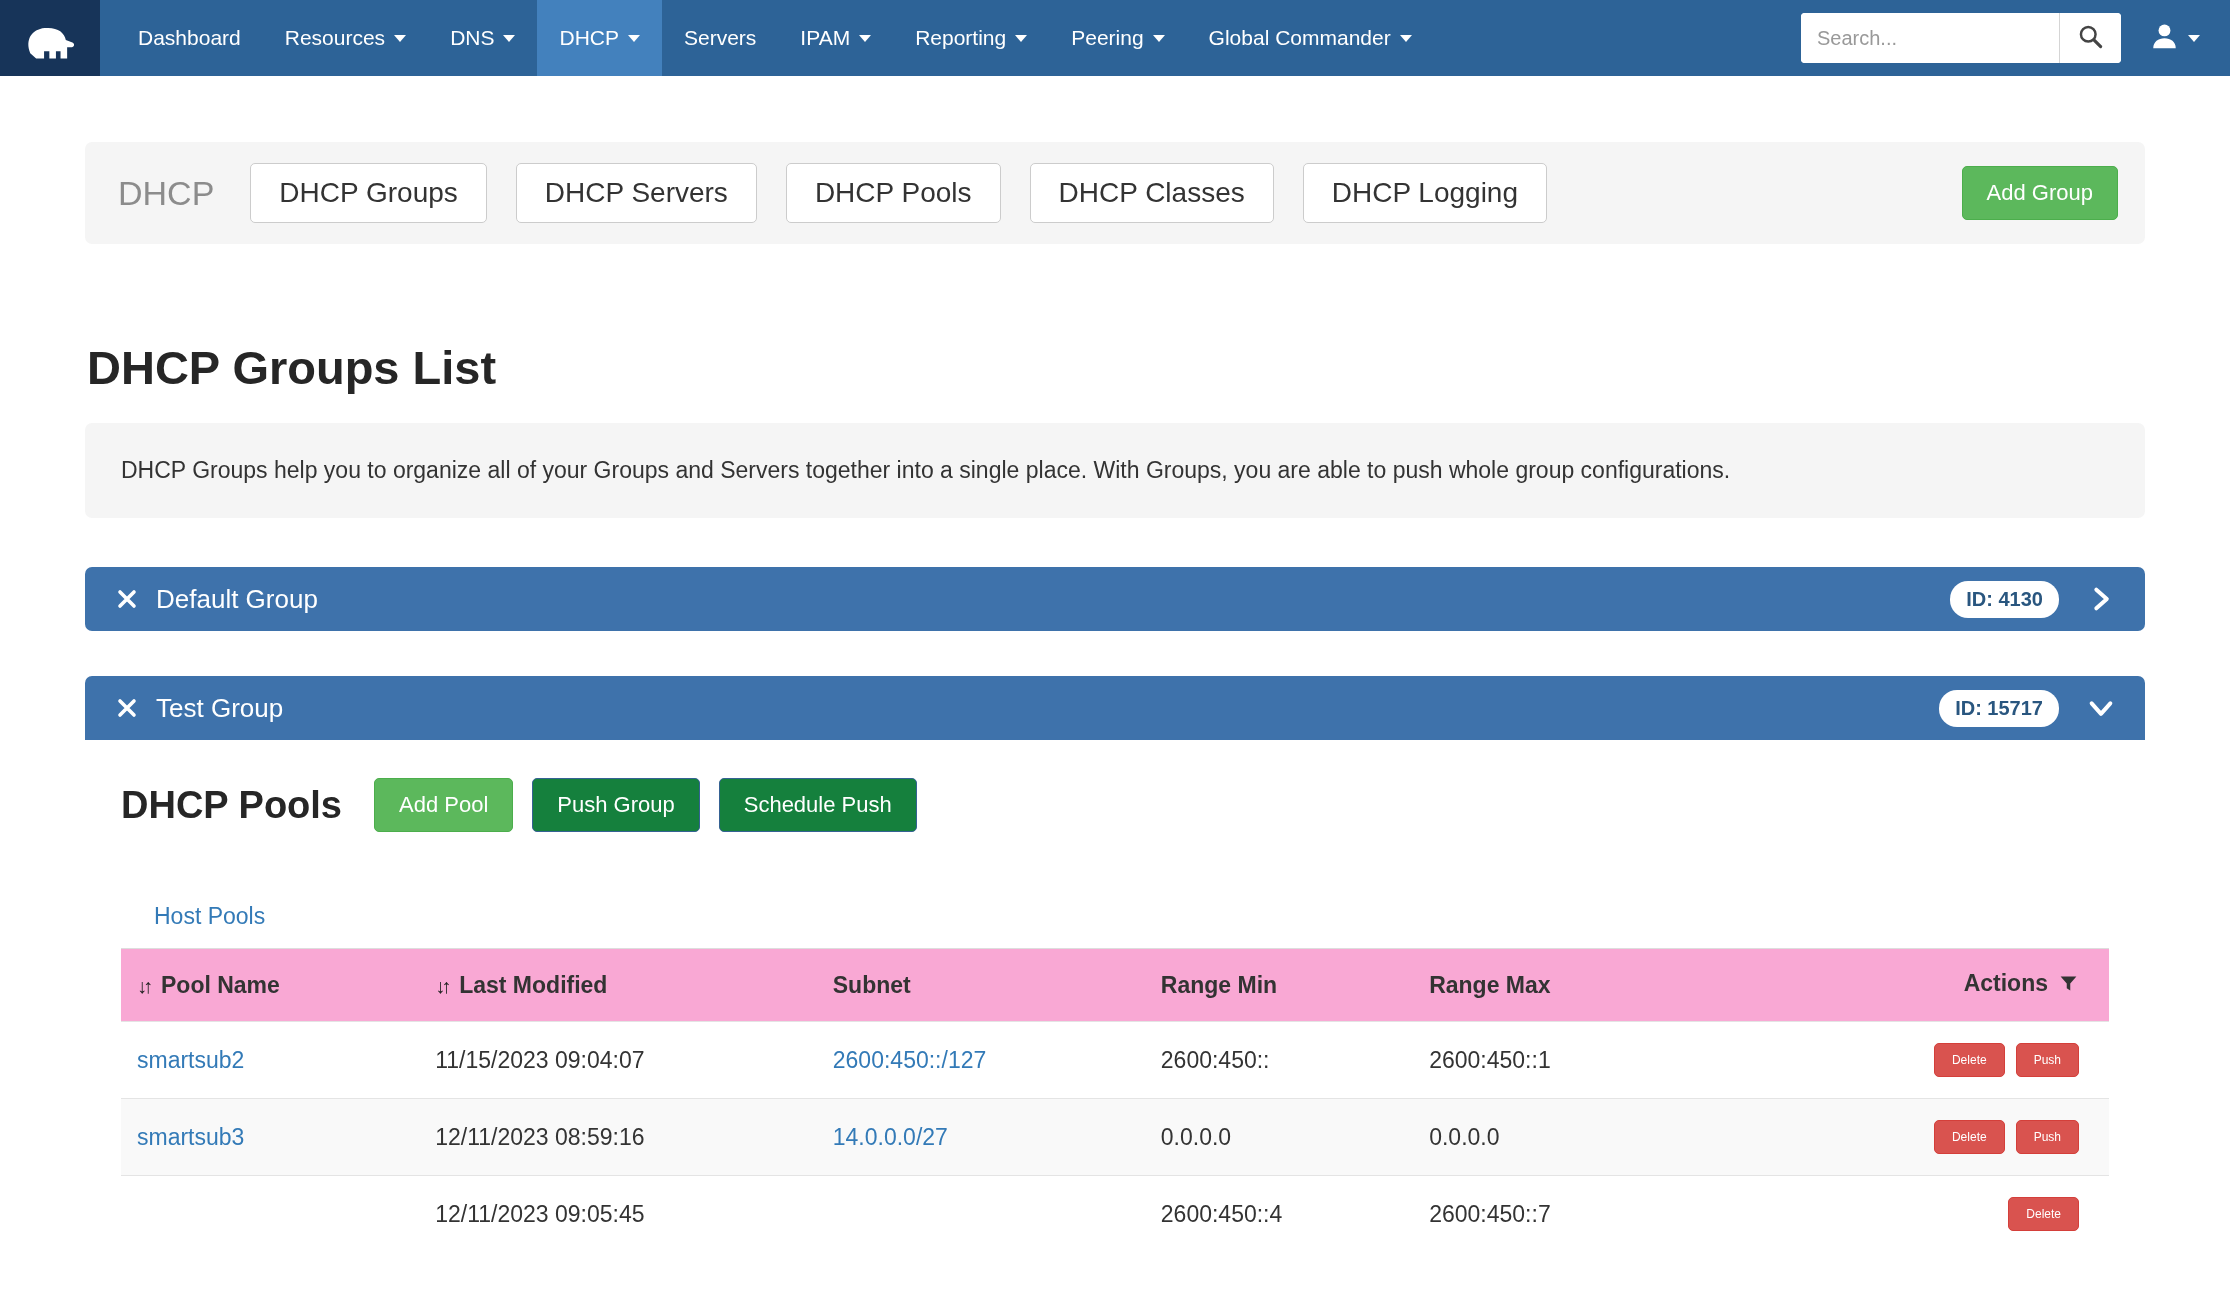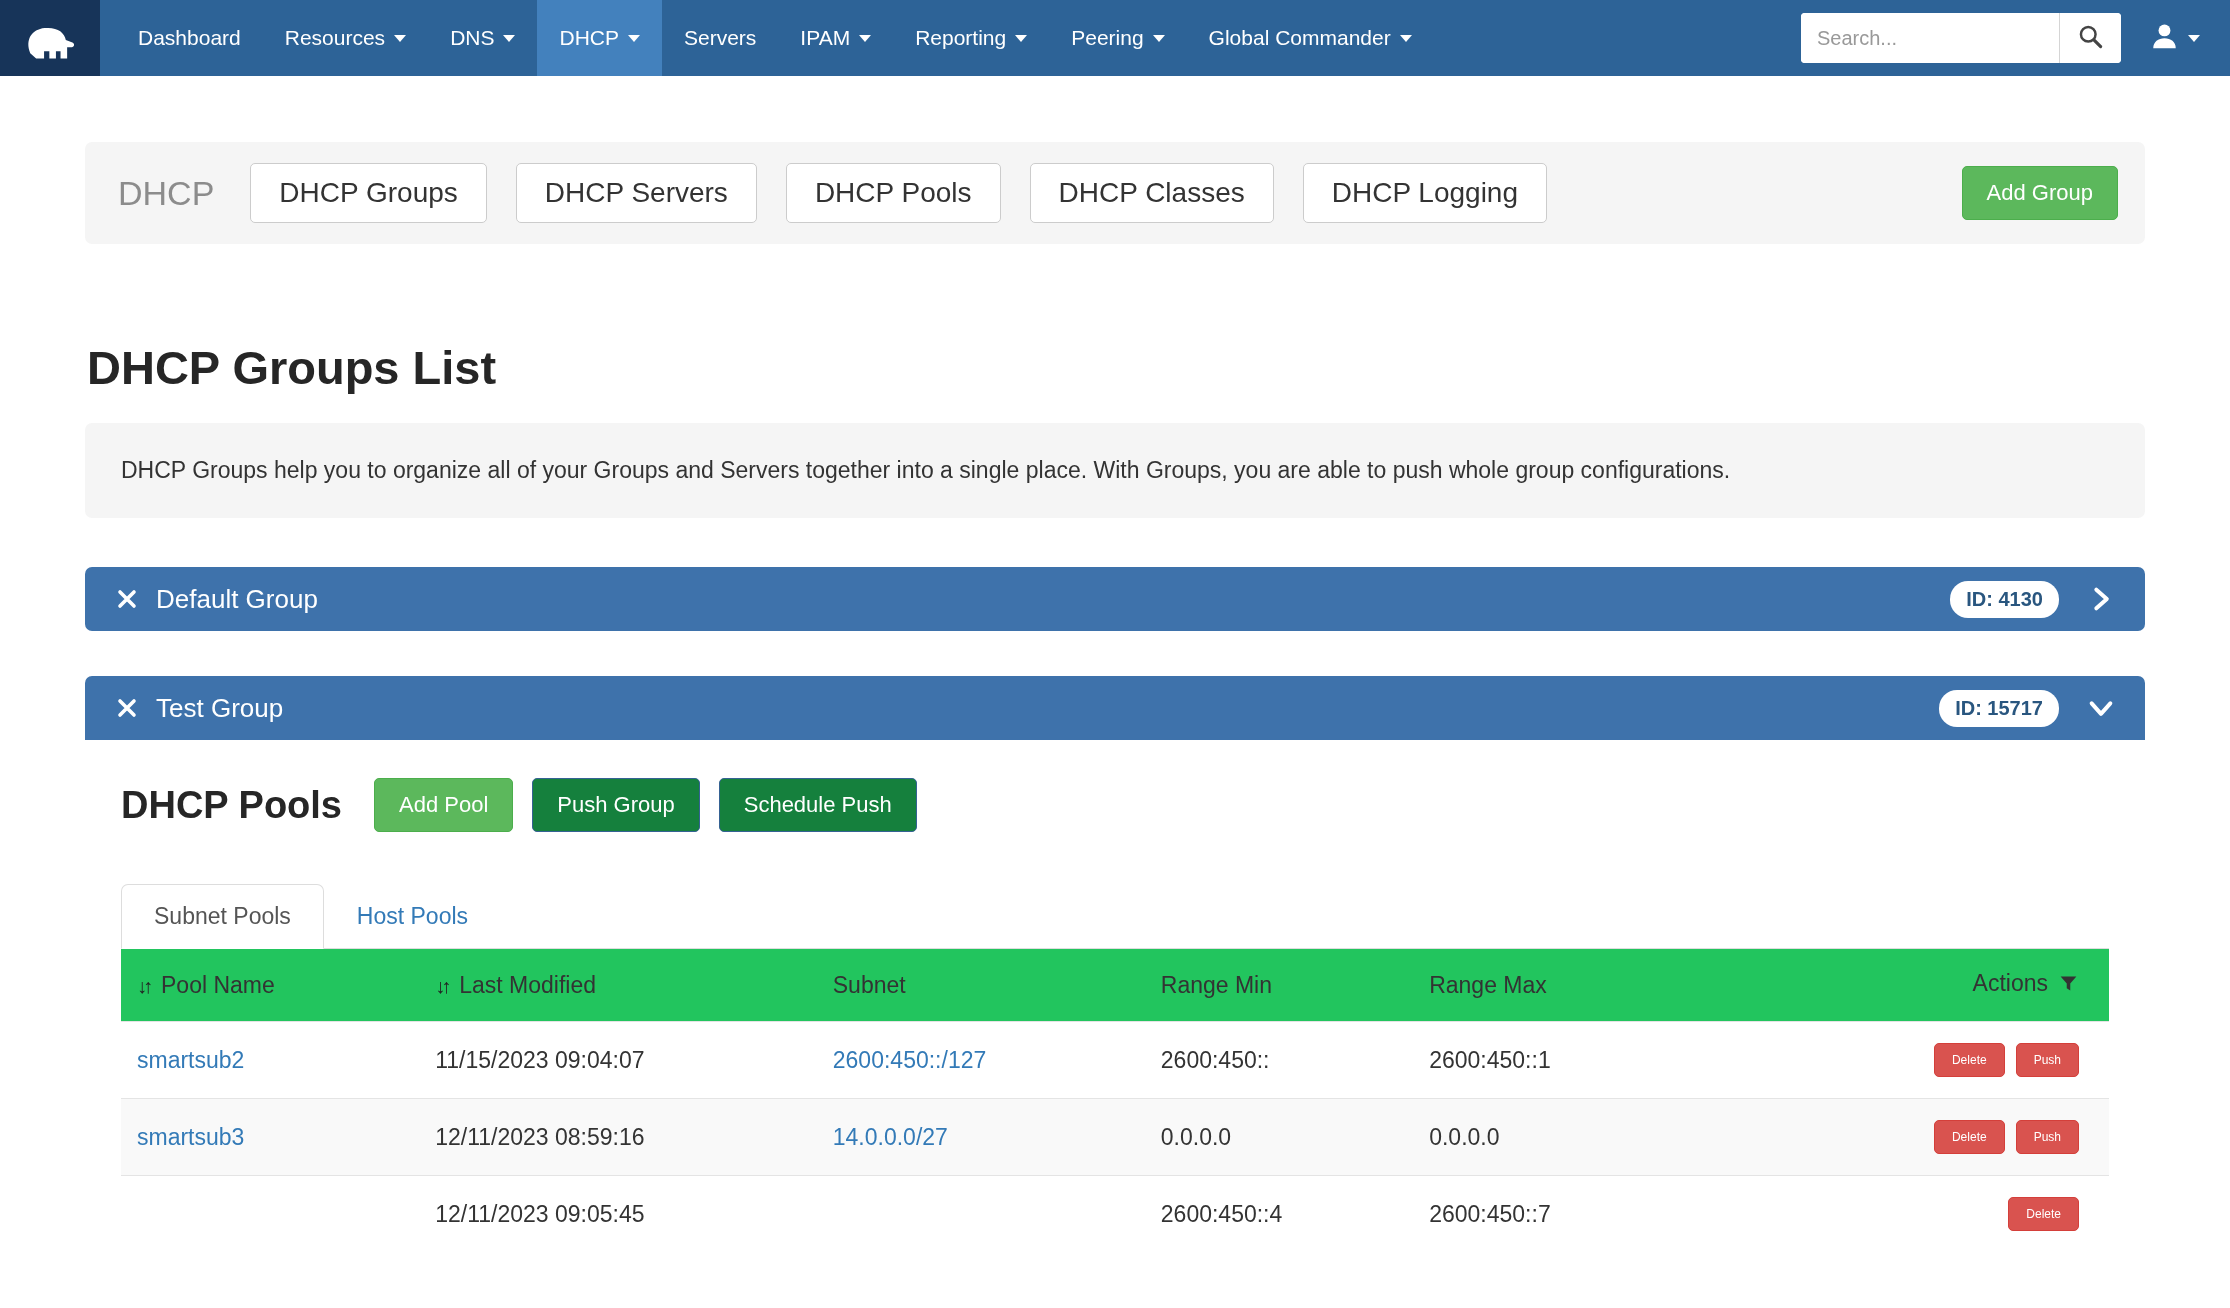--- a/index.html
+++ b/index.html
@@ -58,21 +58,21 @@
   .pools-title { font-size: 38px; font-weight: bold; color: #262626; margin: 0 32px 0 0; }
   .pools-actions { display: flex; gap: 19px; }
 
   .tabs { display: flex; align-items: flex-end; border-bottom: 1px solid #ddd; margin-top: 52px; }
   .tab { font-size: 23px; padding: 18px 32px; margin-bottom: -1px; cursor: pointer; border: 1px solid transparent; }
   .tab.active { background: #fff; border-color: #ddd; border-bottom: 1px solid #fff; border-radius: 7px 7px 0 0; color: #555; }
   .tab.inactive { color: #337ab7; }
 
   
   .pools-table { width: 100%; border-collapse: collapse; font-size: 23px; }
-  .pools-table th { background: #22c55e; text-align: left; font-weight: normal; padding: 21px 16px; white-space: nowrap; color: #333; }
+  .pools-table th { background: #f9a8d4; text-align: left; font-weight: bold; padding: 21px 16px; white-space: nowrap; color: #333; }
   .pools-table td { padding: 21px 16px; border-top: 1px solid #e4e4e4; }
   .pools-table tbody tr:nth-child(even) { background: #f9f9f9; }
   .pools-table th.actions, .pools-table td.actions { text-align: right; padding-right: 30px; }
   .pools-table td.actions .btn-danger { margin-left: 11px; }
   .sort-icon { font-size: 20px; letter-spacing: -4px; margin-right: 12px; color: #222; }
   .filter-icon { margin-left: 10px; vertical-align: -3px; display: inline-block; }
 </style>
 </head>
 <body>
 
@@ -198,21 +198,20 @@
     <div class="pools-header">
       <h2 class="pools-title">DHCP Pools</h2>
       <div class="pools-actions">
         <button class="btn btn-success">Add Pool</button>
         <button class="btn btn-primary">Push Group</button>
         <button class="btn btn-primary">Schedule Push</button>
       </div>
     </div>
 
     <div class="tabs">
-      <div class="tab active">Subnet Pools</div>
       <div class="tab inactive">Host Pools</div>
     </div>
 
     <table class="pools-table">
       <colgroup>
         <col style="width:15%">
           <col style="width:20%">
           <col style="width:16.5%">
         <col style="width:13.5%">
           <col style="width:24%">

